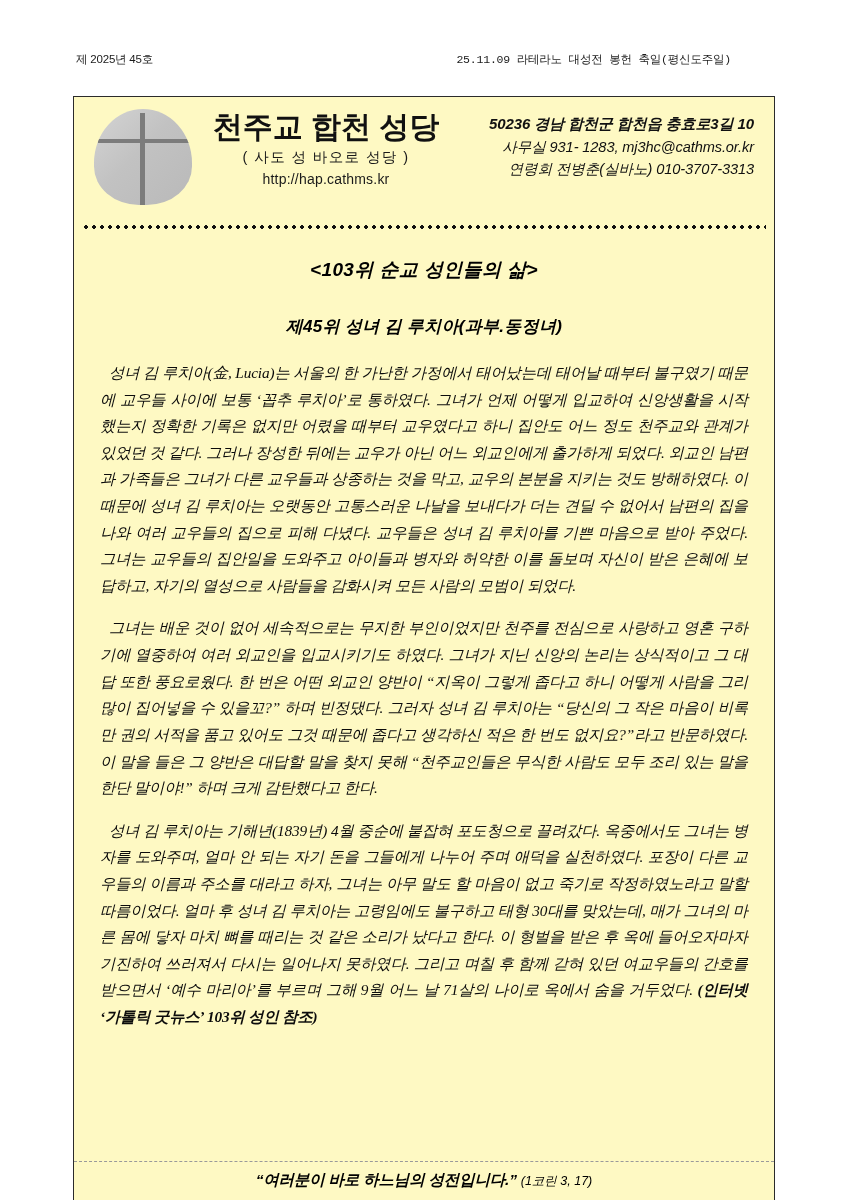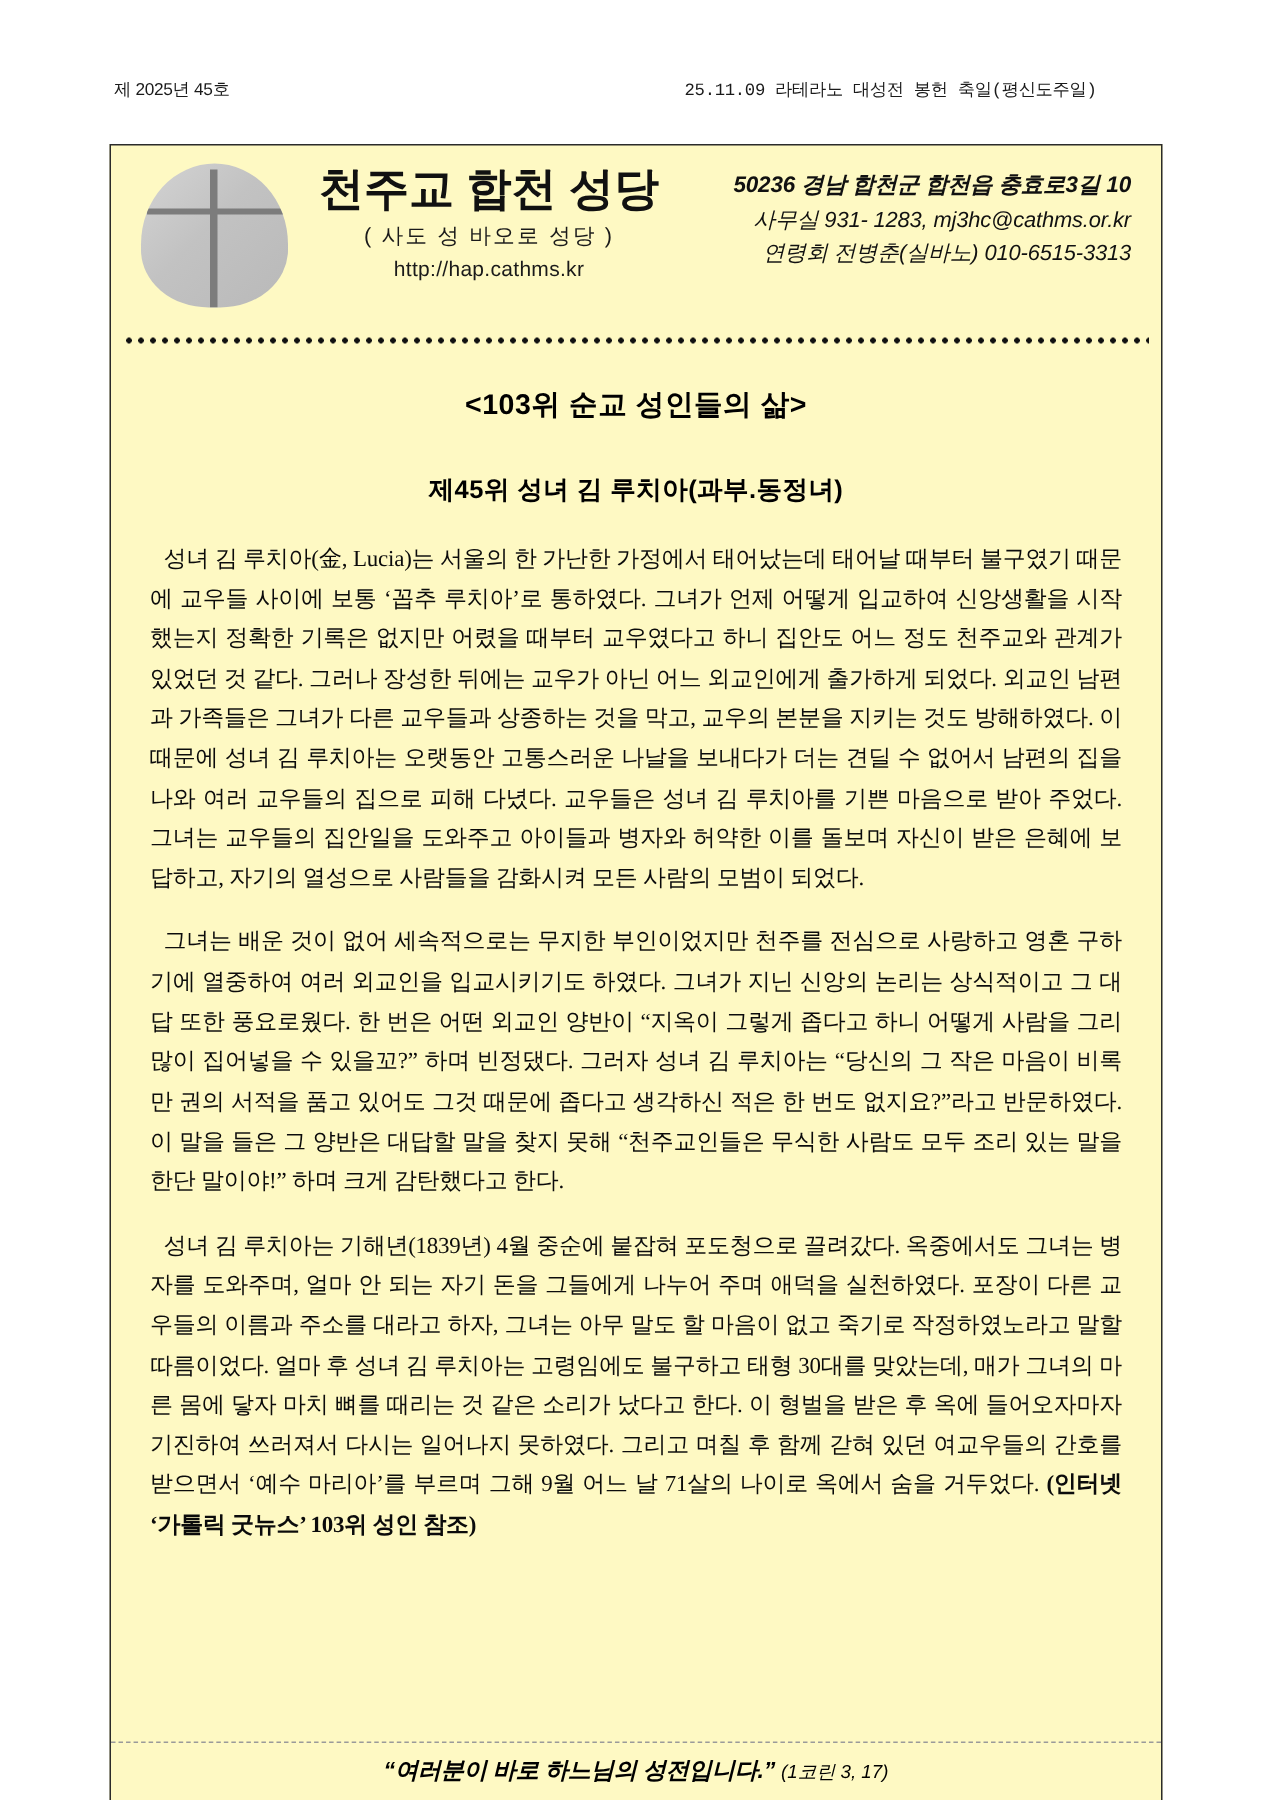--- a/index.html
+++ b/index.html
@@ -176,20 +176,21 @@
     margin: 2px 8px 0 8px;
     background-image: radial-gradient(circle, #111111 1.7px, rgba(255,255,255,0) 2.1px);
     background-size: 8px 8px;
     background-repeat: repeat-x;
     background-position: 0 2px;
   }
 
   
   .article {
     padding: 14px 26px 0 26px;
+    font-style: italic;
   }
   .series-title {
     text-align: center;
     font-family: "Liberation Sans", "DejaVu Sans", sans-serif;
     font-weight: bold;
     font-size: 19px;
     letter-spacing: 0.4px;
     margin-top: 12px;
     color: #000;
   }
@@ -273,21 +274,21 @@
 
       <div class="parish-block">
         <div class="parish-name">천주교 합천 성당</div>
         <div class="parish-sub">( 사도 성 바오로 성당 )</div>
         <div class="parish-url">http://hap.cathms.kr</div>
       </div>
 
       <div class="contact-block">
         <div class="contact-line addr">50236   경남 합천군 합천읍 충효로3길 10</div>
         <div class="contact-line">사무실 931- 1283,  mj3hc@cathms.or.kr</div>
-        <div class="contact-line">연령회 전병춘(실바노) 010-6515-3313</div>
+        <div class="contact-line">연령회 전병춘(실바노) 010-3707-3313</div>
       </div>
 
     </div>
 
     <div class="dot-divider"></div>
 
     <div class="article">
 
       <div class="series-title">&lt;103위 순교 성인들의 삶&gt;</div>
       <div class="saint-title">제45위 성녀 김 루치아(과부.동정녀)</div>

